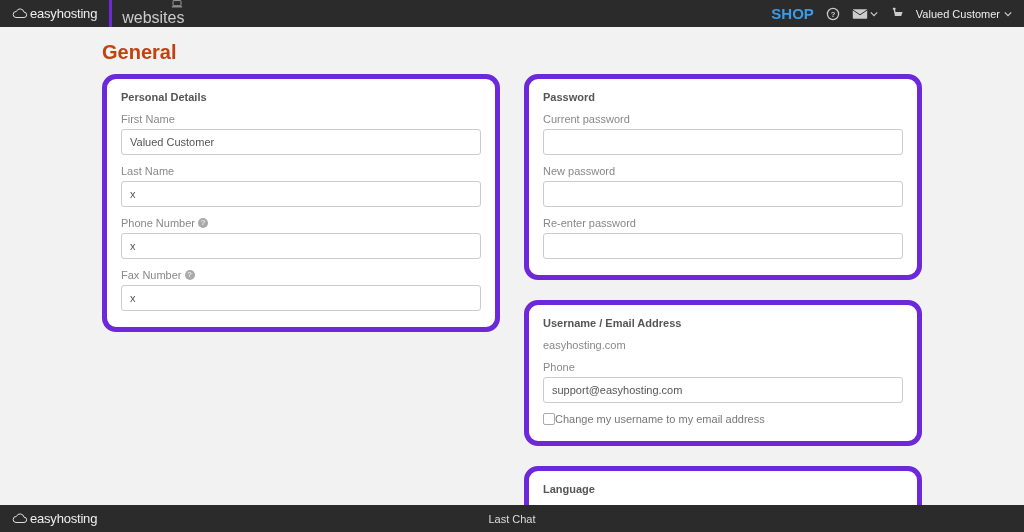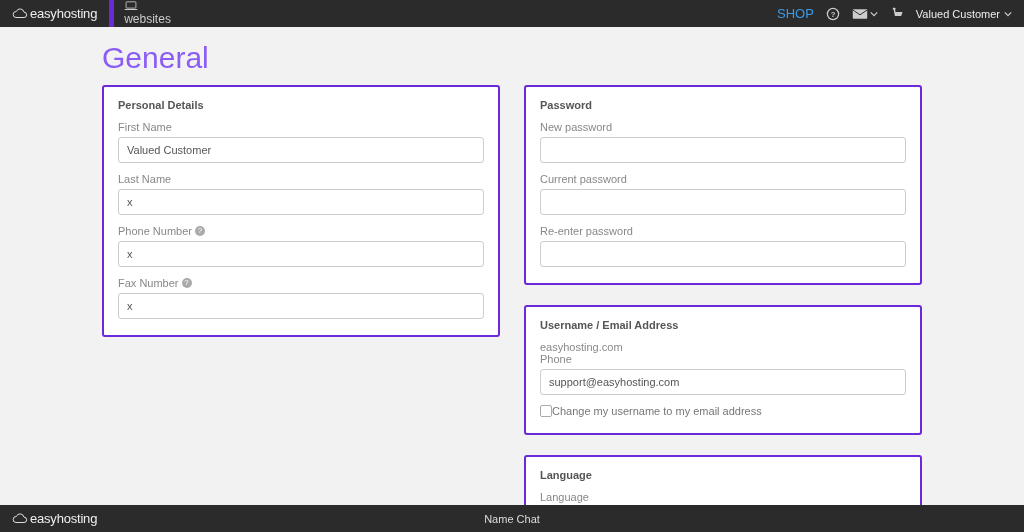--- a/index.html
+++ b/index.html
@@ -25,53 +25,53 @@
       font-size: 13px;
       color: #eee;
       padding: 0 12px 0 0;
       height: 33px;
       letter-spacing: -0.2px;
     }
     .logo svg { margin-right: 2px; }
     .nav-item {
       display: flex;
       flex-direction: column;
-      align-items: flex-start;
+      align-items: flex-end;
       justify-content: center;
       height: 27px;
       padding: 0 10px;
       color: #ccc;
-      font-size: 12px;
+      font-size: 16px;
       cursor: pointer;
-      border-left: 5px solid #6d28d9;
+      border-left: 3px solid #6d28d9;
     }
     .nav-item svg { margin-bottom: 1px; }
     .header-right { display: flex; align-items: center; gap: 12px; }
-    .shop-link { color: #3b9be6; font-weight: normal; font-size: 13px; cursor: pointer; }
+    .shop-link { color: #3b9be6; font-weight: bold; font-size: 15px; cursor: pointer; }
     .hdr-icon { color: #ccc; cursor: pointer; display: flex; align-items: center; }
     .user-menu { color: #eee; font-size: 11px; cursor: pointer; display: flex; align-items: center; gap: 4px; }
 
     .page-content {
       max-width: 820px;
       margin: 0 auto;
       padding: 10px 0 40px 0;
     }
     h1.page-title {
-      font-size: 30px;
-      font-weight: 400;
-      color: #8b5cf6;
+      font-size: 20px;
+      font-weight: 700;
+      color: #c2410c;
       margin: 4px 0 10px 0;
     }
     .cols { display: flex; gap: 24px; align-items: flex-start; }
     .col { flex: 1; display: flex; flex-direction: column; gap: 20px; }
 
     .panel {
       background: #fff;
-      border: 2px solid #6d28d9;
-      border-radius: 3px;
+      border: 5px solid #6d28d9;
+      border-radius: 14px;
       padding: 12px 14px 16px 14px;
     }
     .panel-title {
       font-size: 11px;
       font-weight: bold;
       color: #555;
       margin-bottom: 10px;
     }
     .field { margin-bottom: 10px; }
     .field-label {
@@ -85,21 +85,21 @@
     .field input[type="text"], .field input[type="password"], .field input[type="email"] {
       width: 100%;
       height: 26px;
       border: 1px solid #ccc;
       border-radius: 3px;
       padding: 0 8px;
       font-size: 11px;
       color: #555;
       background: #fff;
     }
-    .readonly-text { font-size: 11px; color: #888; }
+    .readonly-text { font-size: 11px; color: #888; margin-bottom: 10px; }
 
     .checkbox-row {
       display: flex;
       align-items: center;
       gap: 0;
       font-size: 11px;
       color: #777;
       margin-top: 6px;
     }
     .checkbox-row input[type="checkbox"] {
@@ -244,25 +244,25 @@
           <input type="text" value="x" style="">
         </div>
       </div>
     </div>
 
     <div class="col">
 
       <div class="panel">
         <div class="panel-title">Password</div>
         <div class="field">
+          <div class="field-label">Current password</div>
+          <input type="password" value="" style="">
+        </div>
+        <div class="field">
           <div class="field-label">New password</div>
-          <input type="password" value="" style="">
-        </div>
-        <div class="field">
-          <div class="field-label">Current password</div>
           <input type="password" value="" style="">
         </div>
         <div class="field" style="margin-bottom:0">
           <div class="field-label">Re-enter password</div>
           <input type="password" value="" style="">
         </div>
       </div>
 
       <div class="panel">
         <div class="panel-title">Username / Email Address</div>
@@ -294,15 +294,15 @@
   </div>
 </div>
 
 <div class="footer">
   <div class="logo" style="padding:0">
     <svg width="16" height="11" viewBox="0 0 24 16">
         <path d="M6 14h12a4 4 0 0 0 0-8 6 6 0 0 0-11.5-1A4.5 4.5 0 0 0 6 14z" fill="none" stroke="#ddd" stroke-width="1.5"></path>
       </svg>
     <span>easyhosting</span>
   </div>
-  <div class="footer-center">Name Chat</div>
+  <div class="footer-center">Last Chat</div>
   <div></div>
 </div>
 
 </body></html>

